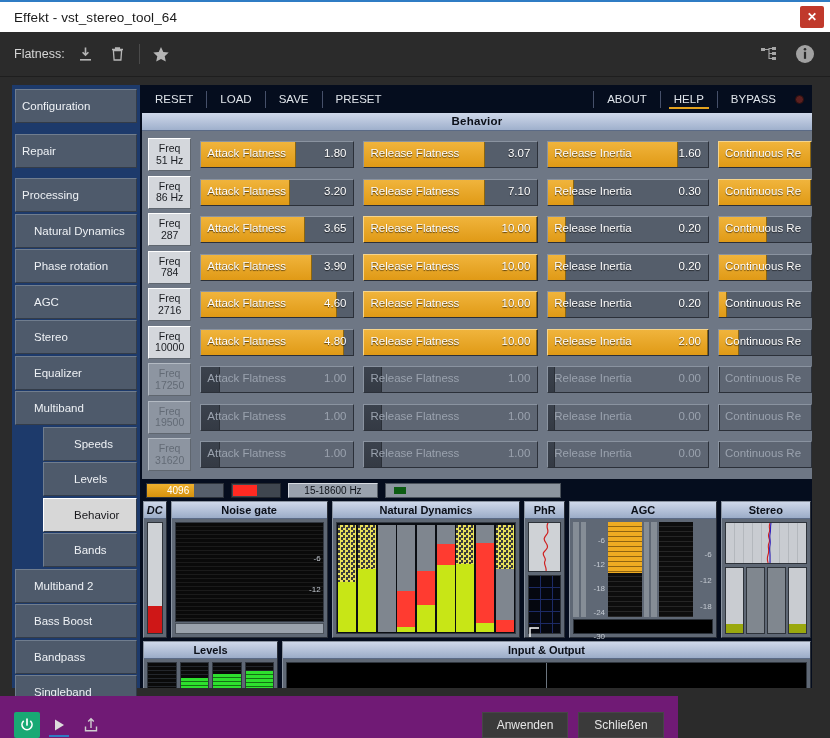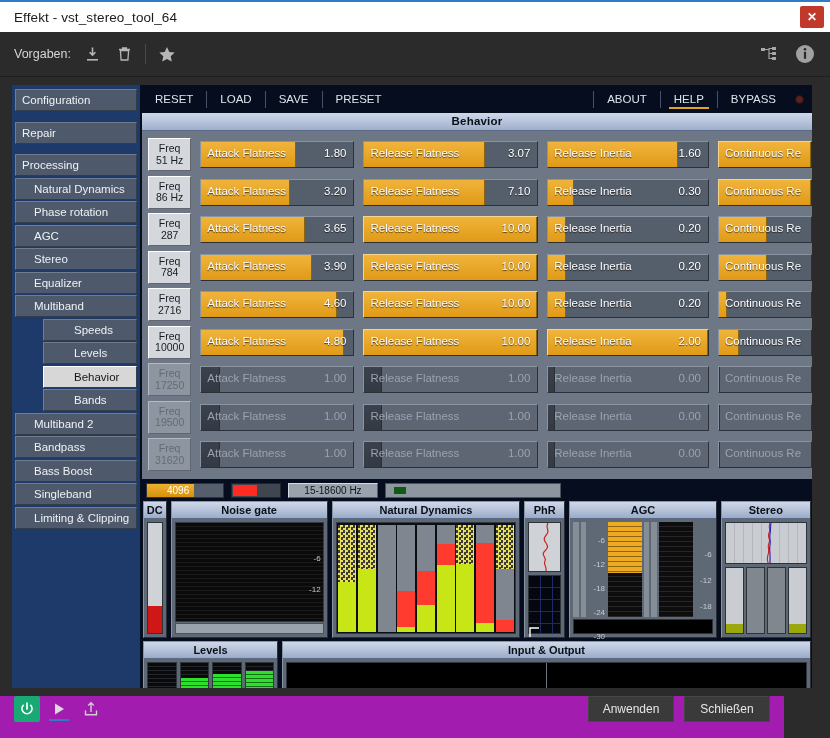--- a/index.html
+++ b/index.html
@@ -46,21 +46,21 @@
     position:absolute; left:12px; top:8px; width:800px; height:603px;
     background:#050d1e;
   }
 
   
   #sidebar{
     position:absolute; left:0; top:0; width:128px; height:603px;
     background:#1d3a6b; padding:4px 3px;
   }
   .side-item{
-    height:22px; margin-bottom:1.5px; background:#4e5a6b;
+    height:34px; margin-bottom:1.5px; background:#4e5a6b;
     border-top:1px solid #707d8e; border-left:1px solid #707d8e;
     border-right:1px solid #333c49; border-bottom:1px solid #333c49;
     color:#eef1f5; font-size:11.5px; display:flex; align-items:center;
     cursor:pointer; font-family:"Liberation Sans",sans-serif;
   }
   .side-item.lvl0{ padding-left:6px; }
   .side-item.lvl1{ padding-left:18px; }
   .side-item.lvl2{ padding-left:30px;margin-left:28px; }
   .side-item.sel{ background:#d7d7d7; color:#18181c;
     border-top:1px solid #ffffff; border-left:1px solid #ffffff;}
@@ -138,21 +138,21 @@
 
   
   #meters{ display:flex; height:137px; background:#050d1e; gap:4px; padding:0 1px;}
   .mpanel{ background:#5f6875; display:flex; flex-direction:column;
     border-top:1px solid #8b94a1; border-left:1px solid #8b94a1;
     border-right:1px solid #2a2f38; border-bottom:1px solid #2a2f38;}
   .mhead{ height:17px; background:linear-gradient(#cfd8ea,#9bacc8); color:#0b0f18;
     font-size:11px; font-weight:bold; text-align:center; line-height:16px;
     border-bottom:1px solid #5a6a86; }
   .mbody{ flex:1; position:relative; padding:3px; }
-  .mp-dc{ width:24px;} .mp-ng{width:160px;} .mp-nd{width:192px;}
+  .mp-dc{ width:24px;font-style:italic;} .mp-ng{width:160px;} .mp-nd{width:192px;}
   .mp-phr{width:42px;} .mp-agc{width:150px;} .mp-st{width:92px;}
 
   .dcstrip{ position:absolute;left:3px;right:3px;top:3px;bottom:3px;background:#cfd2d6;border:1px solid #2e333a;}
   .dcstrip .r{ position:absolute;left:0;right:0;bottom:0;height:25%;background:#cf1717;}
   .ngbox{ position:absolute;left:3px;right:3px;top:3px;bottom:15px;background:#0a0a0a;border:1px solid #333942;
     background-image:repeating-linear-gradient(to bottom,#0a0a0a 0 3px,#1b1b1b 3px 4px),
                      repeating-linear-gradient(to right,transparent 0 19px,#6f7883 19px 20px);}
   .ngfoot{ position:absolute;left:3px;right:3px;bottom:3px;height:11px;background:#9aa2ac;border:1px solid #4b525b;}
   .ngtick{ position:absolute;right:2px;font-size:8px;color:#c4cad2;}
 
@@ -189,41 +189,41 @@
   .lvlbox{ position:absolute;left:3px;right:3px;top:3px;bottom:3px;display:flex;gap:3px;}
   .lvlseg{ flex:1;background:#000;position:relative;border:1px solid #30363e;
     background-image:repeating-linear-gradient(to bottom,#0a0a0a 0 3px,#23262b 3px 4px);}
   .lvlseg .g{position:absolute;left:0;right:0;bottom:0;background-image:repeating-linear-gradient(to bottom,#2ee02e 0 3px,#147014 3px 4px);}
   .iobox{ position:absolute;left:3px;right:3px;top:3px;bottom:3px;background:#000;border:1px solid #30363e;display:flex;}
   .iohalf{ flex:1;border-right:1px solid #6c757f;}
   .iohalf:last-child{border-right:none;}
 
   
   #footer{
-    position:absolute; left:0; bottom:0; width:784px; height:42px;
-    background:#a21caf; display:flex; align-items:flex-start; padding:0 14px;
+    position:absolute; left:0; bottom:0; width:678px; height:42px;
+    background:#701a75; display:flex; align-items:flex-end; padding:0 14px;
   }
   #pwr{ width:26px;height:26px;background:#19a974;border-radius:2px;display:flex;align-items:center;justify-content:center;cursor:pointer;}
   #play{ width:26px;height:26px;margin-left:6px;display:flex;align-items:center;justify-content:center;cursor:pointer;position:relative;}
   #play::after{content:"";position:absolute;left:3px;right:3px;bottom:1px;height:2px;background:#2f7cc4;}
   #expo{ width:26px;height:26px;margin-left:6px;display:flex;align-items:center;justify-content:center;cursor:pointer;}
   .fspacer{ flex:1; }
   .fbtn{ min-width:86px;height:26px;background:#3a3a3a;color:#e6e6e6;font-size:12px;
     display:flex;align-items:center;justify-content:center;margin-left:10px;cursor:pointer;border:1px solid #464646;}
 </style>
 </head>
 <body>
 
 <div id="titlebar">
   <div class="t-text">Effekt - vst_stereo_tool_64</div>
   <div id="close-btn">✕</div>
 </div>
 
 <div id="presetbar">
-  <div class="lbl">Vorgaben:</div>
+  <div class="lbl">Flatness:</div>
   <div class="ic-btn">
     <svg width="17" height="16" viewBox="0 0 17 16">
         <path d="M3 13h11v1.6H3z" fill="#cfcfcf"></path>
         <path d="M8.5 1.5v6.5M5.6 6.2l2.9 2.9 2.9-2.9" stroke="#cfcfcf" stroke-width="1.6" fill="none"></path>
       </svg>
   </div>
   <div class="ic-btn">
     <svg width="15" height="16" viewBox="0 0 15 16">
         <path d="M2 3.5h11M5.6 3.5V2h3.8v1.5M3.4 4.6h8.2l-.7 9.4H4.1z" stroke="#cfcfcf" stroke-width="1.3" fill="none"></path>
       </svg>
@@ -295,24 +295,24 @@
         <div class="side-item lvl2 sel">
           <span>Behavior</span>
         </div>
         <div class="side-item lvl2">
           <span>Bands</span>
         </div>
         <div class="side-item lvl1">
           <span>Multiband 2</span>
         </div>
         <div class="side-item lvl1">
+          <span>Bass Boost</span>
+        </div>
+        <div class="side-item lvl1">
           <span>Bandpass</span>
-        </div>
-        <div class="side-item lvl1">
-          <span>Bass Boost</span>
         </div>
         <div class="side-item lvl1">
           <span>Singleband</span>
         </div>
         <div class="side-item lvl1">
           <span>Limiting &amp; Clipping</span>
         </div>
       </div>
 
   <div id="main">

